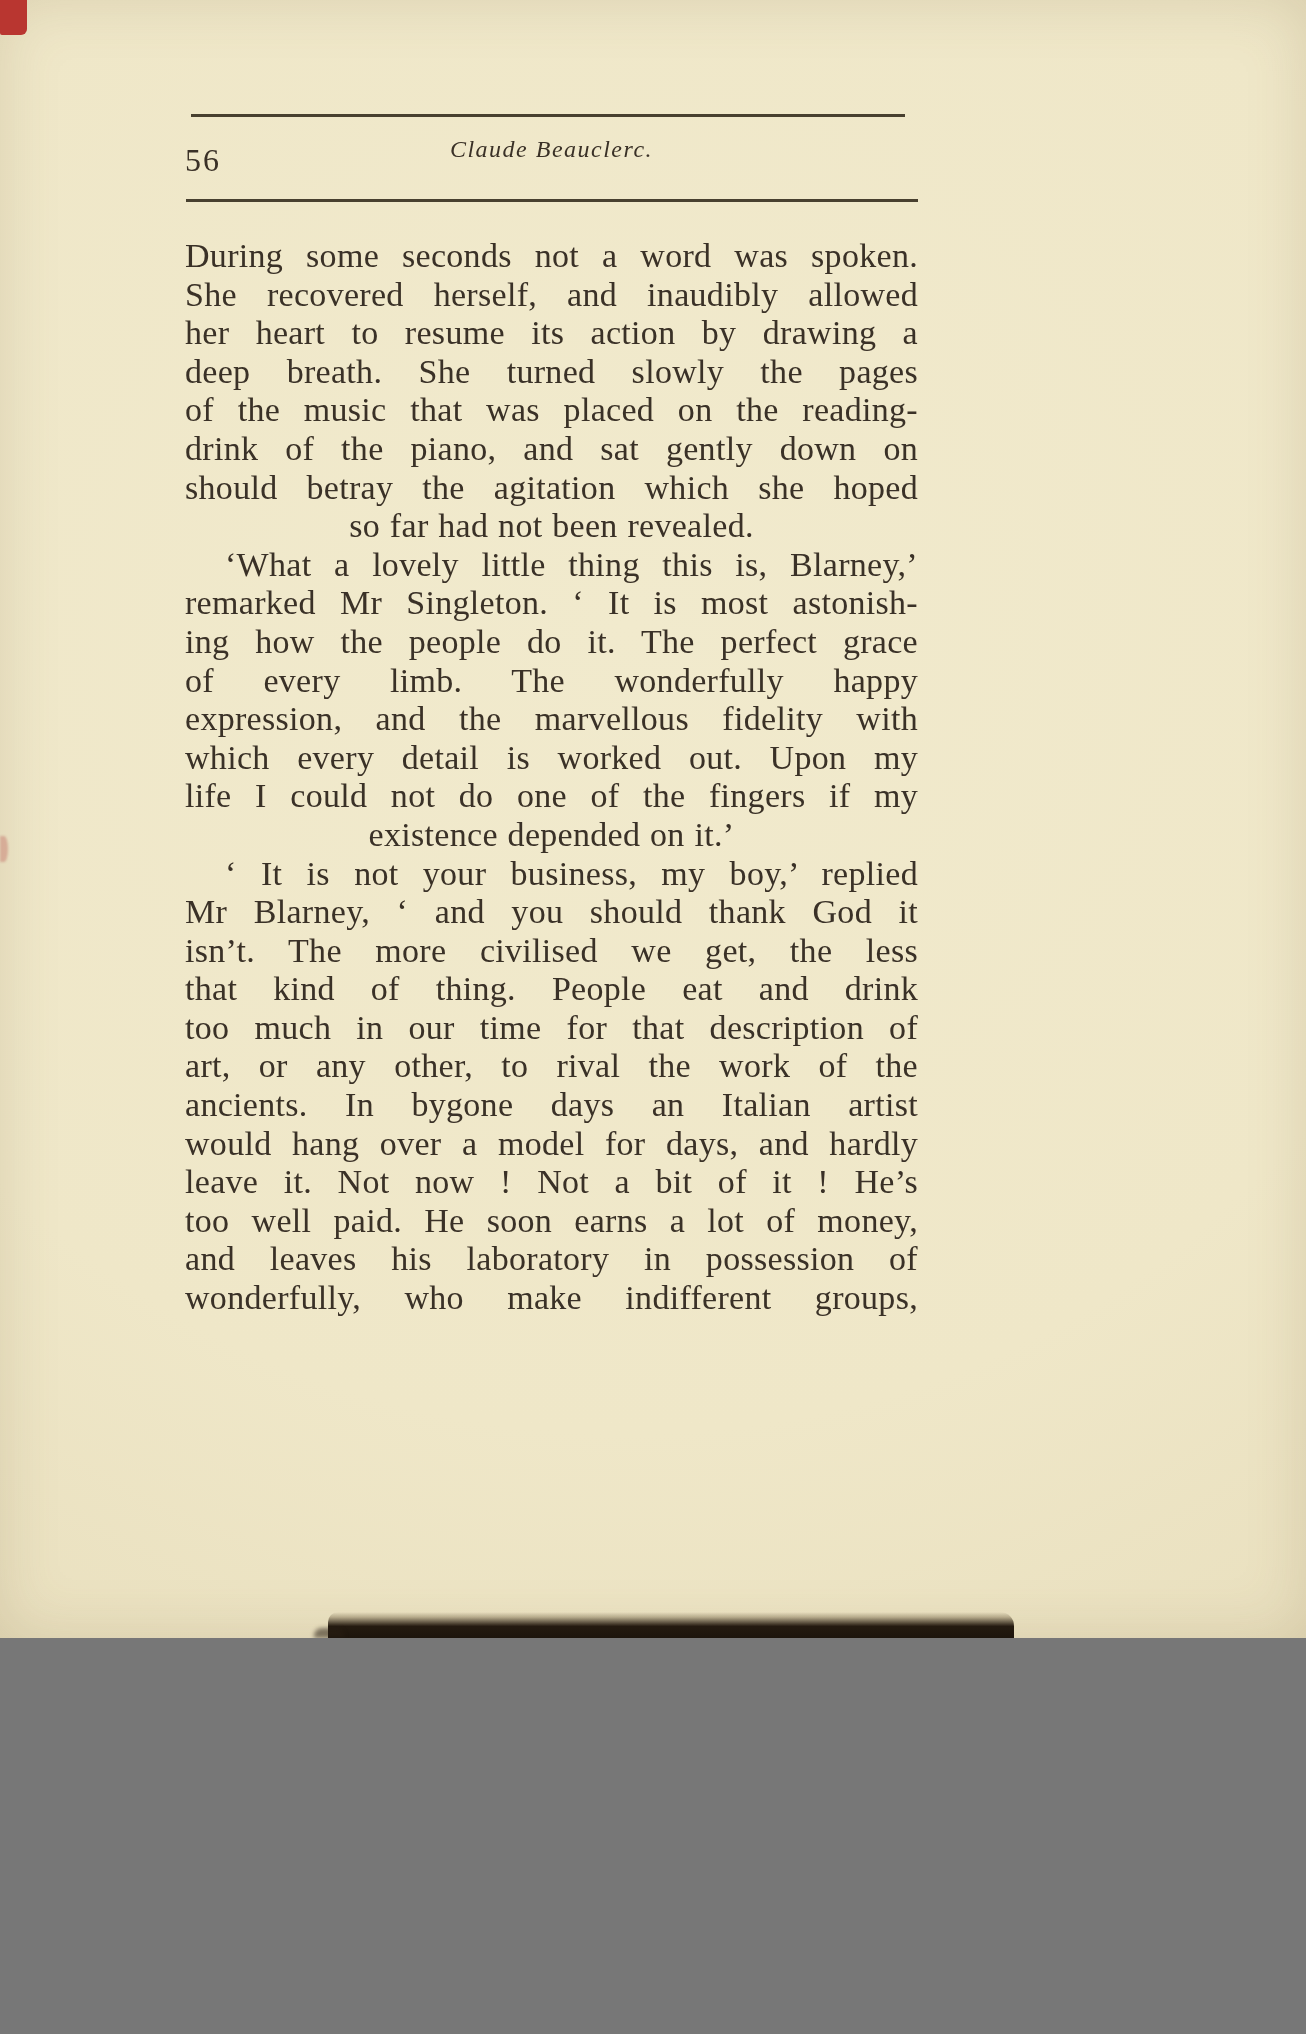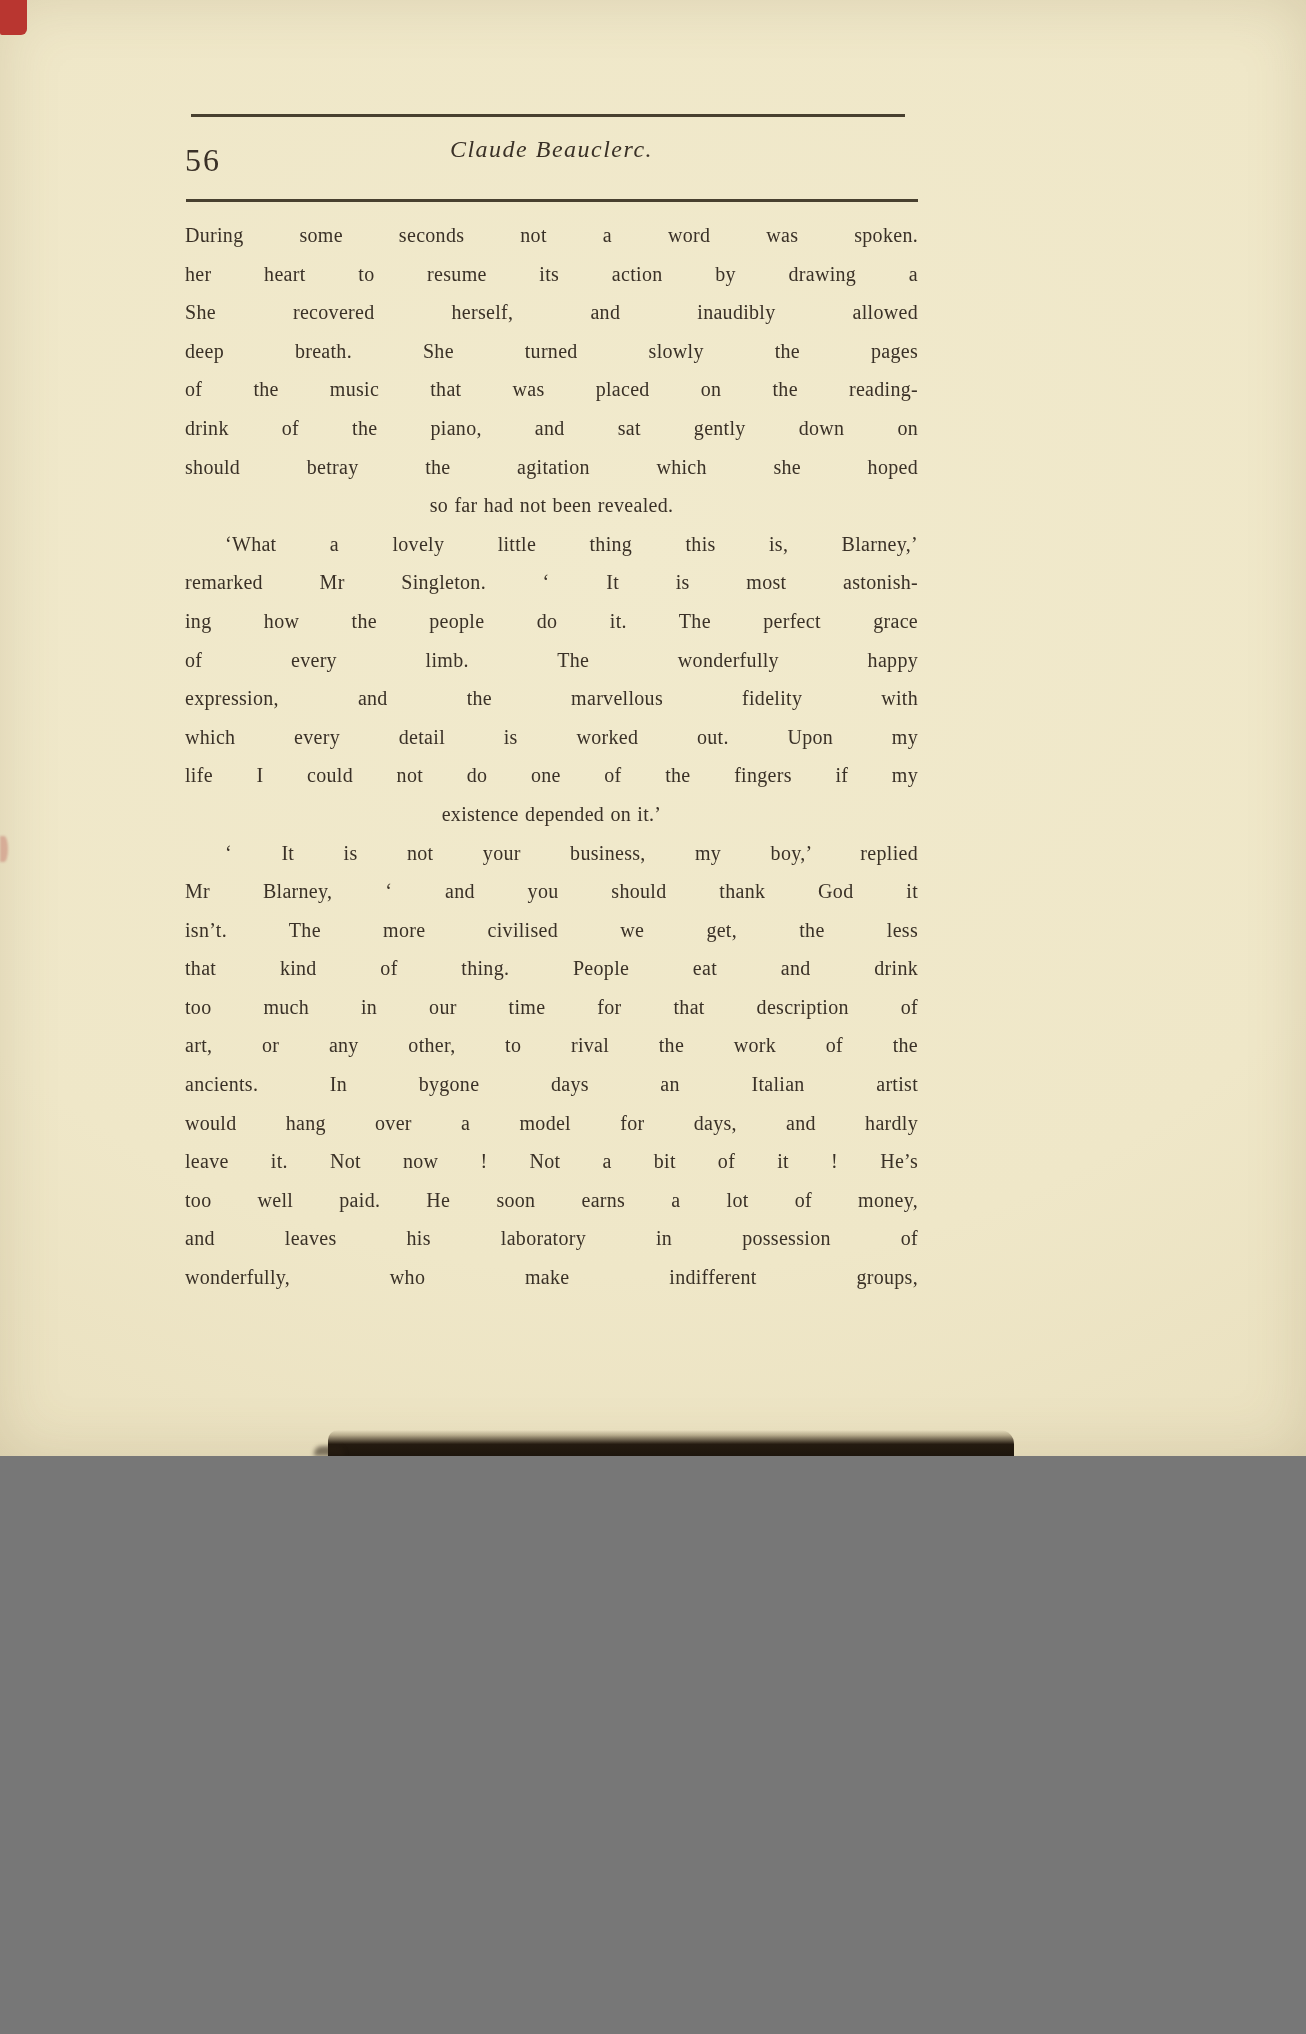--- a/index.html
+++ b/index.html
@@ -3,21 +3,21 @@
 <meta charset="utf-8">
 <style>
   * { margin:0; padding:0; box-sizing:border-box; }
   html, body { width:1306px; height:2034px; }
   body {
     font-family:"Liberation Serif","DejaVu Serif",serif;
     background:#777;
   }
   .page {
     position:relative;
-    width:1306px; height:1456px;
+    width:1306px; height:1638px;
     overflow:hidden;
     color:var(--ink,#3a3127);
     background:
       radial-gradient(ellipse 120% 90% at 48% 38%, var(--paper,#f1eacd) 0%, #efe7c8 55%, #e7ddbb 92%, #e0d4af 100%);
     box-shadow: inset 0 0 60px rgba(120,100,60,.18);
   }
   
   .red-mark {
     position:absolute; left:0; top:0;
     width:27px; height:35px;
@@ -52,22 +52,22 @@
     position:absolute; left:0; top:6px;
     font-size:32px; letter-spacing:2px;
   }
   .running-title {
     position:absolute; left:0; right:0; top:0;
     text-align:center; font-style:italic;
     font-size:24px; letter-spacing:1.5px;
   }
   
   .text-block {
-    position:absolute; left:185px; top:216px; width:733px;
-    font-size:20px; line-height:38.6px;
+    position:absolute; left:185px; top:237px; width:733px;
+    font-size:34px; line-height:38.6px;
     letter-spacing:.3px;
     word-spacing:1px;
   }
   .line { text-align:center; }
   .line.just { text-align:justify; text-align-last:justify; }
   .line.indent { text-indent:40px; }
 </style>
 </head>
 <body>
 
@@ -80,22 +80,22 @@
 
   <div class="header-row">
     <span class="page-number">56</span>
     <span class="running-title">Claude Beauclerc.</span>
   </div>
 
   <div class="rule rule-header"></div>
 
   <div class="text-block">
       <div class="line just">During some seconds not a word was spoken.</div>
+      <div class="line just">She recovered herself, and inaudibly allowed</div>
       <div class="line just">her heart to resume its action by drawing a</div>
-      <div class="line just">She recovered herself, and inaudibly allowed</div>
       <div class="line just">deep breath. She turned slowly the pages</div>
       <div class="line just">of the music that was placed on the reading-</div>
       <div class="line just">drink of the piano, and sat gently down on</div>
       <div class="line just">should betray the agitation which she hoped</div>
       <div class="line">so far had not been revealed.</div>
       <div class="line just indent">‘What a lovely little thing this is, Blarney,’</div>
       <div class="line just">remarked Mr Singleton. ‘ It is most astonish-</div>
       <div class="line just">ing how the people do it. The perfect grace</div>
       <div class="line just">of every limb. The wonderfully happy</div>
       <div class="line just">expression, and the marvellous fidelity with</div>

